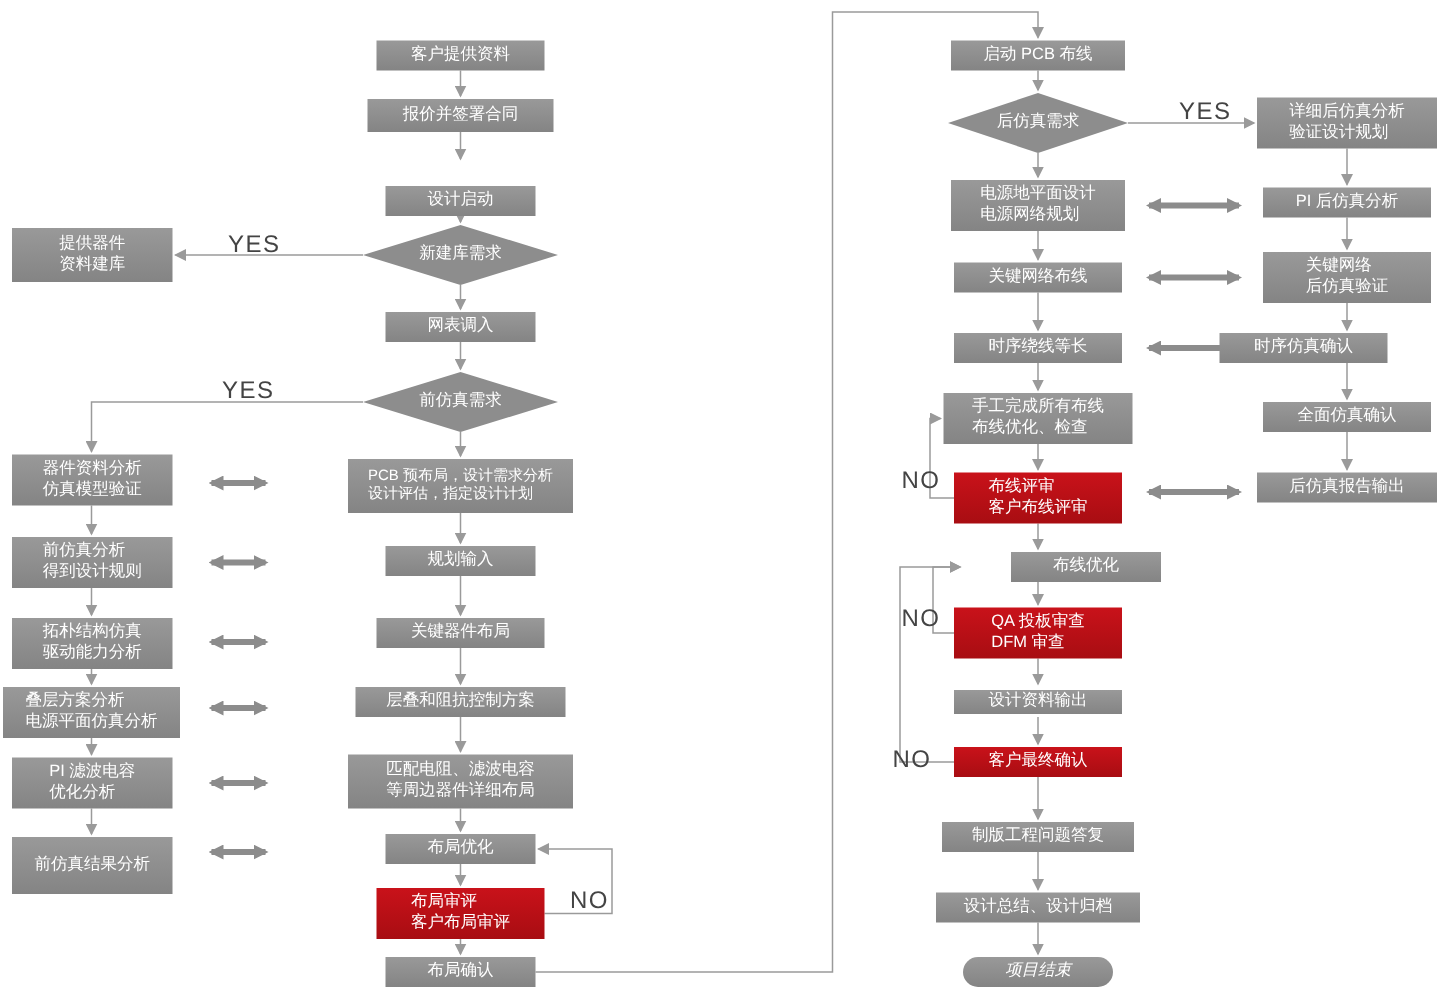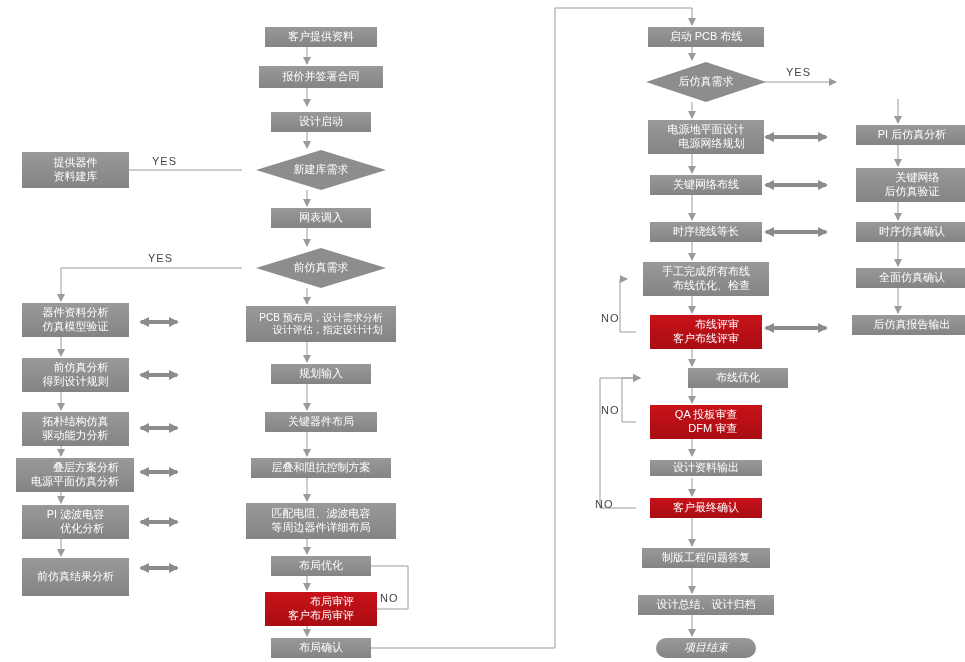--- a/index.html
+++ b/index.html
@@ -3,34 +3,33 @@
 <meta charset="utf-8">
 <style>
   html,body{margin:0;padding:0;background:#ffffff;}
   #stage{
     position:relative;width:965px;height:662px;background:#ffffff;overflow:hidden;
     font-family:"Liberation Sans","DejaVu Sans",sans-serif;
   }
   #wires{position:absolute;left:0;top:0;width:965px;height:662px;}
   .node{
     position:absolute;display:flex;align-items:center;justify-content:center;
-    text-align:right;color:#ffffff;font-size:11px;line-height:1.25;
+    text-align:left;color:#ffffff;font-size:11px;line-height:1.25;
     white-space:pre-line;box-sizing:border-box;
     background:linear-gradient(180deg,#999999,#848484);
-    margin-left:14px;
   }
   .node.t10{font-size:10px;}
   .node.red{background:linear-gradient(180deg,#c9121a,#a80d12);}
   .node.diamond{
     background:#8d8d8d;
     clip-path:polygon(50% 0,100% 50%,50% 100%,0 50%);
   }
   .node.terminator{border-radius:10px;font-style:italic;}
   .branch{
-    position:absolute;font-size:11px;color:#444444;letter-spacing:1px;
+    position:absolute;font-size:16px;color:#444444;letter-spacing:1px;
   }
 </style>
 </head>
 <body>
 
 <div id="stage">
 
   <svg id="wires" width="965" height="662" viewBox="0 0 965 662">
     <defs>
       <marker id="ar" markerUnits="userSpaceOnUse" markerWidth="8" markerHeight="8" refX="7" refY="4" orient="auto">
@@ -109,21 +108,21 @@
       <line x1="141" y1="568" x2="177" y2="568" marker-start="url(#da)" marker-end="url(#da)"></line>
       <line x1="766" y1="137" x2="826" y2="137" marker-start="url(#da)" marker-end="url(#da)"></line>
       <line x1="766" y1="185" x2="826" y2="185" marker-start="url(#da)" marker-end="url(#da)"></line>
       <line x1="766" y1="232" x2="826" y2="232" marker-start="url(#da)" marker-end="url(#da)"></line>
       <line x1="766" y1="328" x2="826" y2="328" marker-start="url(#da)" marker-end="url(#da)"></line>
     </g>
   </svg>
 
   <div class="node" style="left:251px;top:27px;width:112px;height:20px">客户提供资料</div>
   <div class="node" style="left:245px;top:66px;width:124px;height:22px">报价并签署合同</div>
-  <div class="node" style="left:257px;top:112px;width:100px;height:20px">设计启动</div>
+  <div class="node" style="left:257px;top:124px;width:100px;height:20px">设计启动</div>
   <div class="node diamond" style="left:242px;top:150px;width:130px;height:40px">新建库需求</div>
   <div class="node" style="left:257px;top:208px;width:100px;height:20px">网表调入</div>
   <div class="node diamond" style="left:242px;top:248px;width:130px;height:40px">前仿真需求</div>
   <div class="node t10" style="left:232px;top:306px;width:150px;height:36px">PCB 预布局，设计需求分析
 设计评估，指定设计计划</div>
   <div class="node" style="left:257px;top:364px;width:100px;height:20px">规划输入</div>
   <div class="node" style="left:251px;top:412px;width:112px;height:20px">关键器件布局</div>
   <div class="node" style="left:237px;top:458px;width:140px;height:20px">层叠和阻抗控制方案</div>
   <div class="node" style="left:232px;top:503px;width:150px;height:36px">匹配电阻、滤波电容
 等周边器件详细布局</div>
@@ -158,24 +157,26 @@
 客户布线评审</div>
   <div class="node" style="left:674px;top:368px;width:100px;height:20px">布线优化</div>
   <div class="node red" style="left:636px;top:405px;width:112px;height:34px">QA 投板审查
 DFM 审查</div>
   <div class="node" style="left:636px;top:460px;width:112px;height:16px">设计资料输出</div>
   <div class="node red" style="left:636px;top:498px;width:112px;height:20px">客户最终确认</div>
   <div class="node" style="left:628px;top:548px;width:128px;height:20px">制版工程问题答复</div>
   <div class="node" style="left:624px;top:595px;width:136px;height:20px">设计总结、设计归档</div>
   <div class="node terminator" style="left:642px;top:638px;width:100px;height:20px">项目结束</div>
 
+  <div class="node" style="left:838px;top:65px;width:120px;height:34px">详细后仿真分析
+验证设计规划</div>
   <div class="node" style="left:842px;top:125px;width:112px;height:20px">PI 后仿真分析</div>
   <div class="node" style="left:842px;top:168px;width:112px;height:34px">关键网络
 后仿真验证</div>
-  <div class="node" style="left:842px;top:222px;width:112px;height:20px">时序仿真确认</div>
+  <div class="node" style="left:813px;top:222px;width:112px;height:20px">时序仿真确认</div>
   <div class="node" style="left:842px;top:268px;width:112px;height:20px">全面仿真确认</div>
   <div class="node" style="left:838px;top:315px;width:120px;height:20px">后仿真报告输出</div>
 
   <div class="branch" style="left:152px;top:155px">YES</div>
   <div class="branch" style="left:148px;top:252px">YES</div>
   <div class="branch" style="left:786px;top:66px">YES</div>
   <div class="branch" style="left:380px;top:592px">NO</div>
   <div class="branch" style="left:601px;top:312px">NO</div>
   <div class="branch" style="left:601px;top:404px">NO</div>
   <div class="branch" style="left:595px;top:498px">NO</div>

